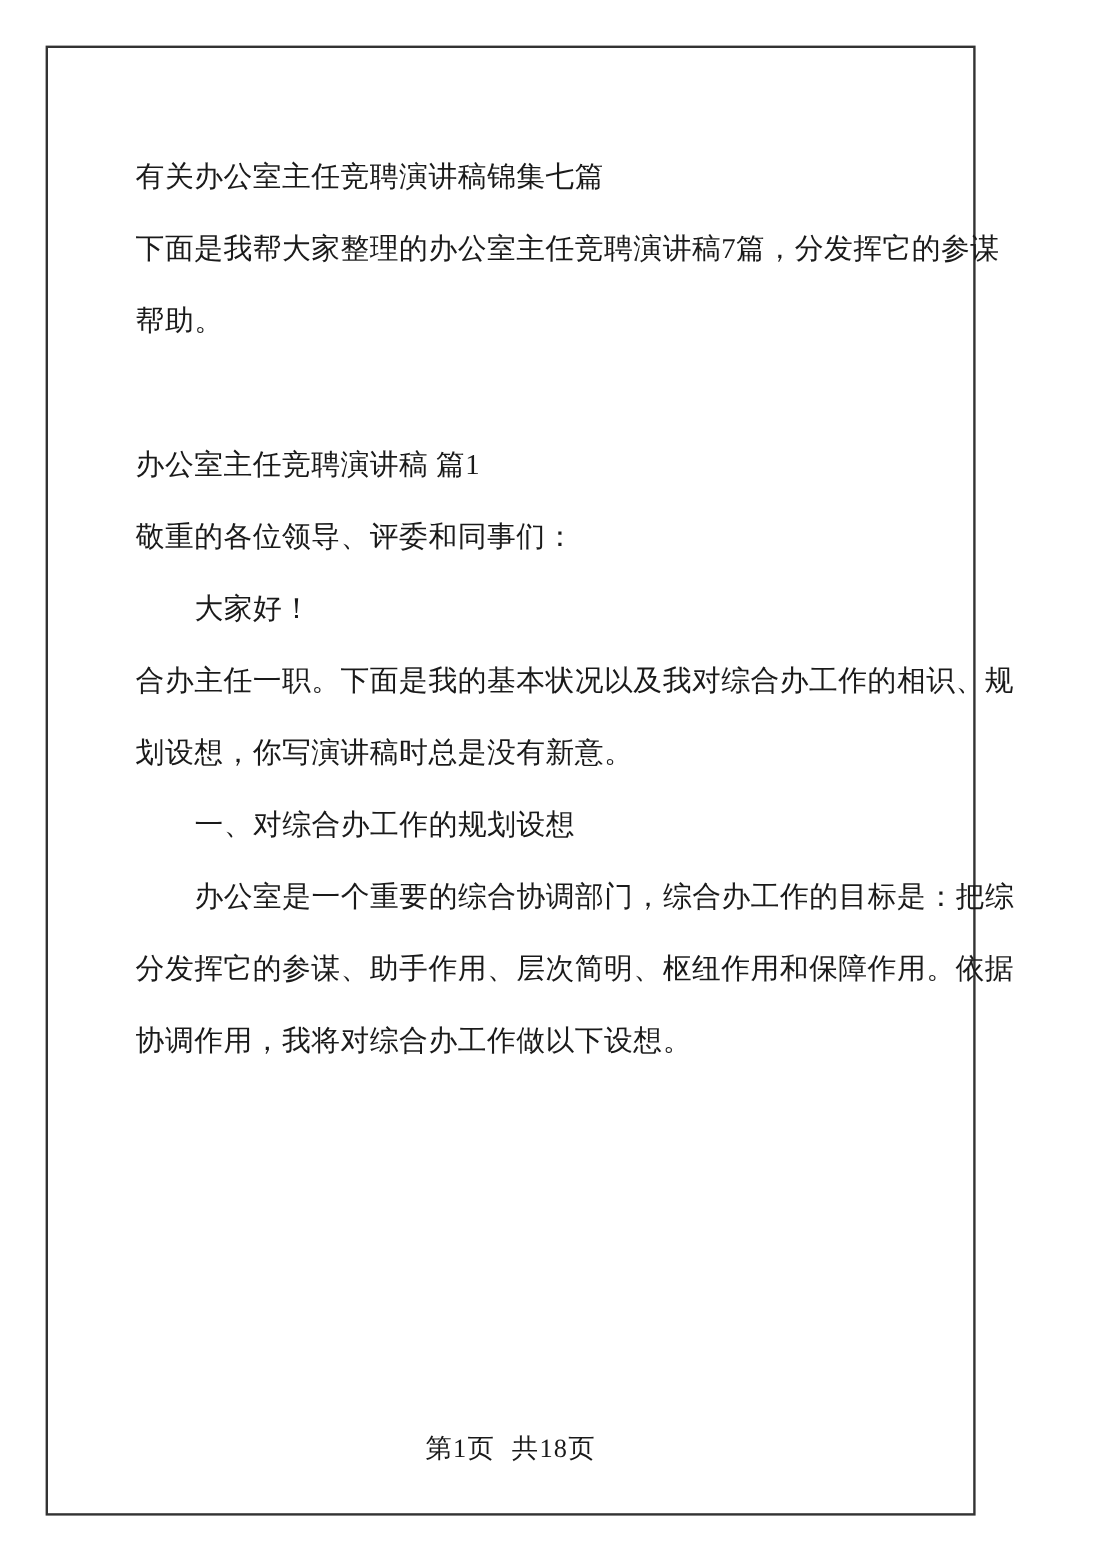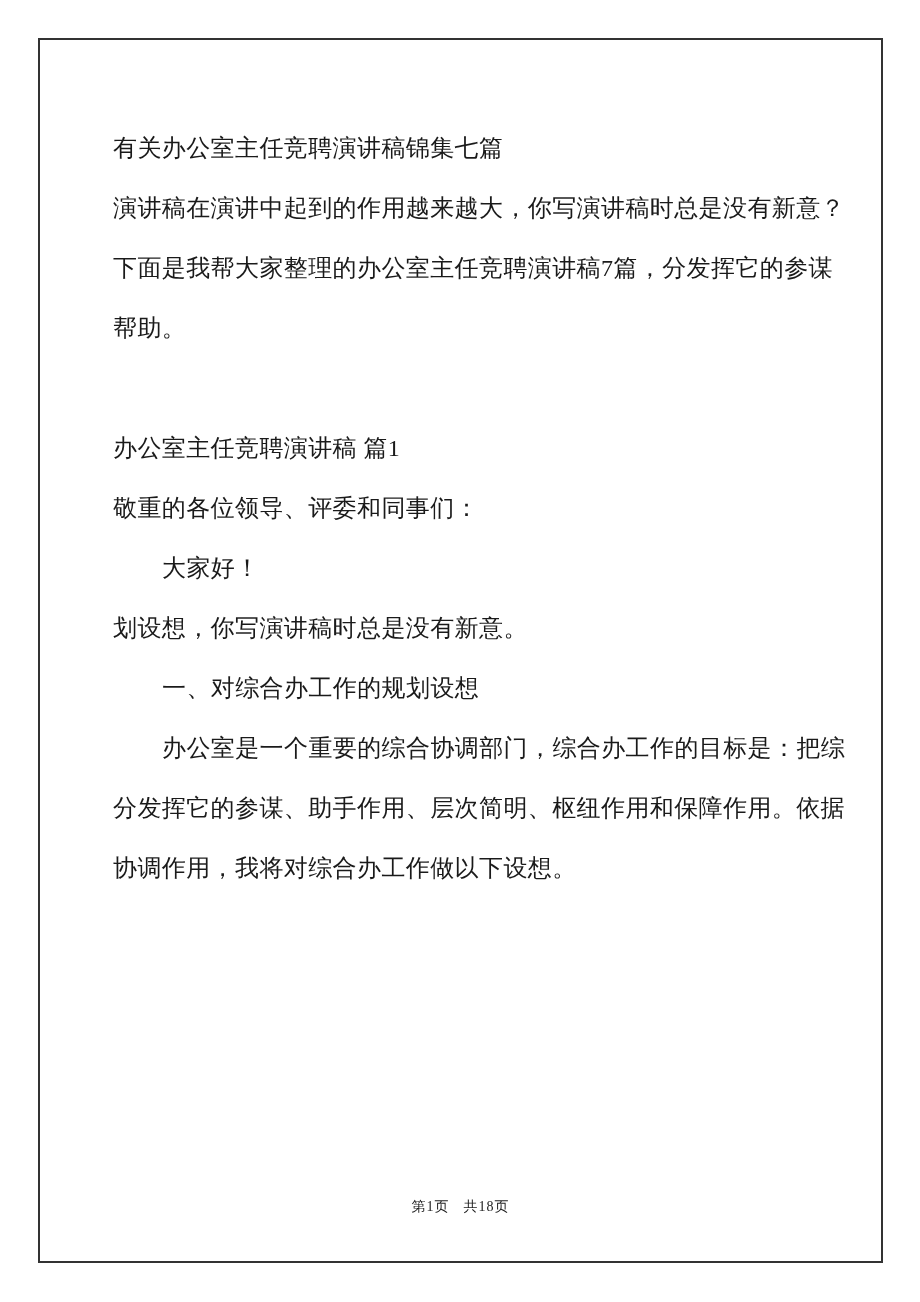--- a/index.html
+++ b/index.html
@@ -14,21 +14,21 @@
     position: relative;
     width: 920px;
     height: 1302px;
     background: var(--bg, #ffffff);
     overflow: hidden;
   }
   .page-frame {
     position: absolute;
     left: 38px;
     top: 38px;
-    width: 845px;
+    width: 775px;
     height: 1225px;
     border: 2px solid var(--border, #333333);
     box-sizing: border-box;
     background: var(--bg, #ffffff);
   }
   .doc-content {
     position: absolute;
     left: 73px;
     top: 78px;
     right: 30px;
@@ -47,43 +47,43 @@
   }
   .line.blank {
     
   }
   .page-footer {
     position: absolute;
     left: 0;
     right: 0;
     top: 1155px;
     text-align: center;
-    font-size: 14px;
+    font-size: 22px;
     line-height: 24px;
     color: var(--text, #1a1a1a);
     letter-spacing: 1px;
   }
   .page-footer .footer-current {
     margin-right: 14px;
   }
 </style>
 </head>
 <body>
 
 <div class="canvas">
   <div class="page-frame">
     <div class="doc-content">
         <div class="line">有关办公室主任竞聘演讲稿锦集七篇</div>
-        <div class="line">演讲稿在演讲中起到的作用越来越大，你写演讲稿时总是没有新意？</div>
         <div class="line">下面是我帮大家整理的办公室主任竞聘演讲稿7篇，分发挥它的参谋</div>
         <div class="line">帮助。</div>
         <div class="line blank"></div>
         <div class="line">办公室主任竞聘演讲稿 篇1</div>
         <div class="line">敬重的各位领导、评委和同事们：</div>
         <div class="line indent">大家好！</div>
+        <div class="line">合办主任一职。下面是我的基本状况以及我对综合办工作的相识、规</div>
         <div class="line">划设想，你写演讲稿时总是没有新意。</div>
         <div class="line indent">一、对综合办工作的规划设想</div>
         <div class="line indent">办公室是一个重要的综合协调部门，综合办工作的目标是：把综</div>
         <div class="line">分发挥它的参谋、助手作用、层次简明、枢纽作用和保障作用。依据</div>
         <div class="line">协调作用，我将对综合办工作做以下设想。</div>
       </div>
     <div class="page-footer">
       <span class="footer-current">第1页</span><span class="footer-total">共18页</span>
     </div>
   </div>

